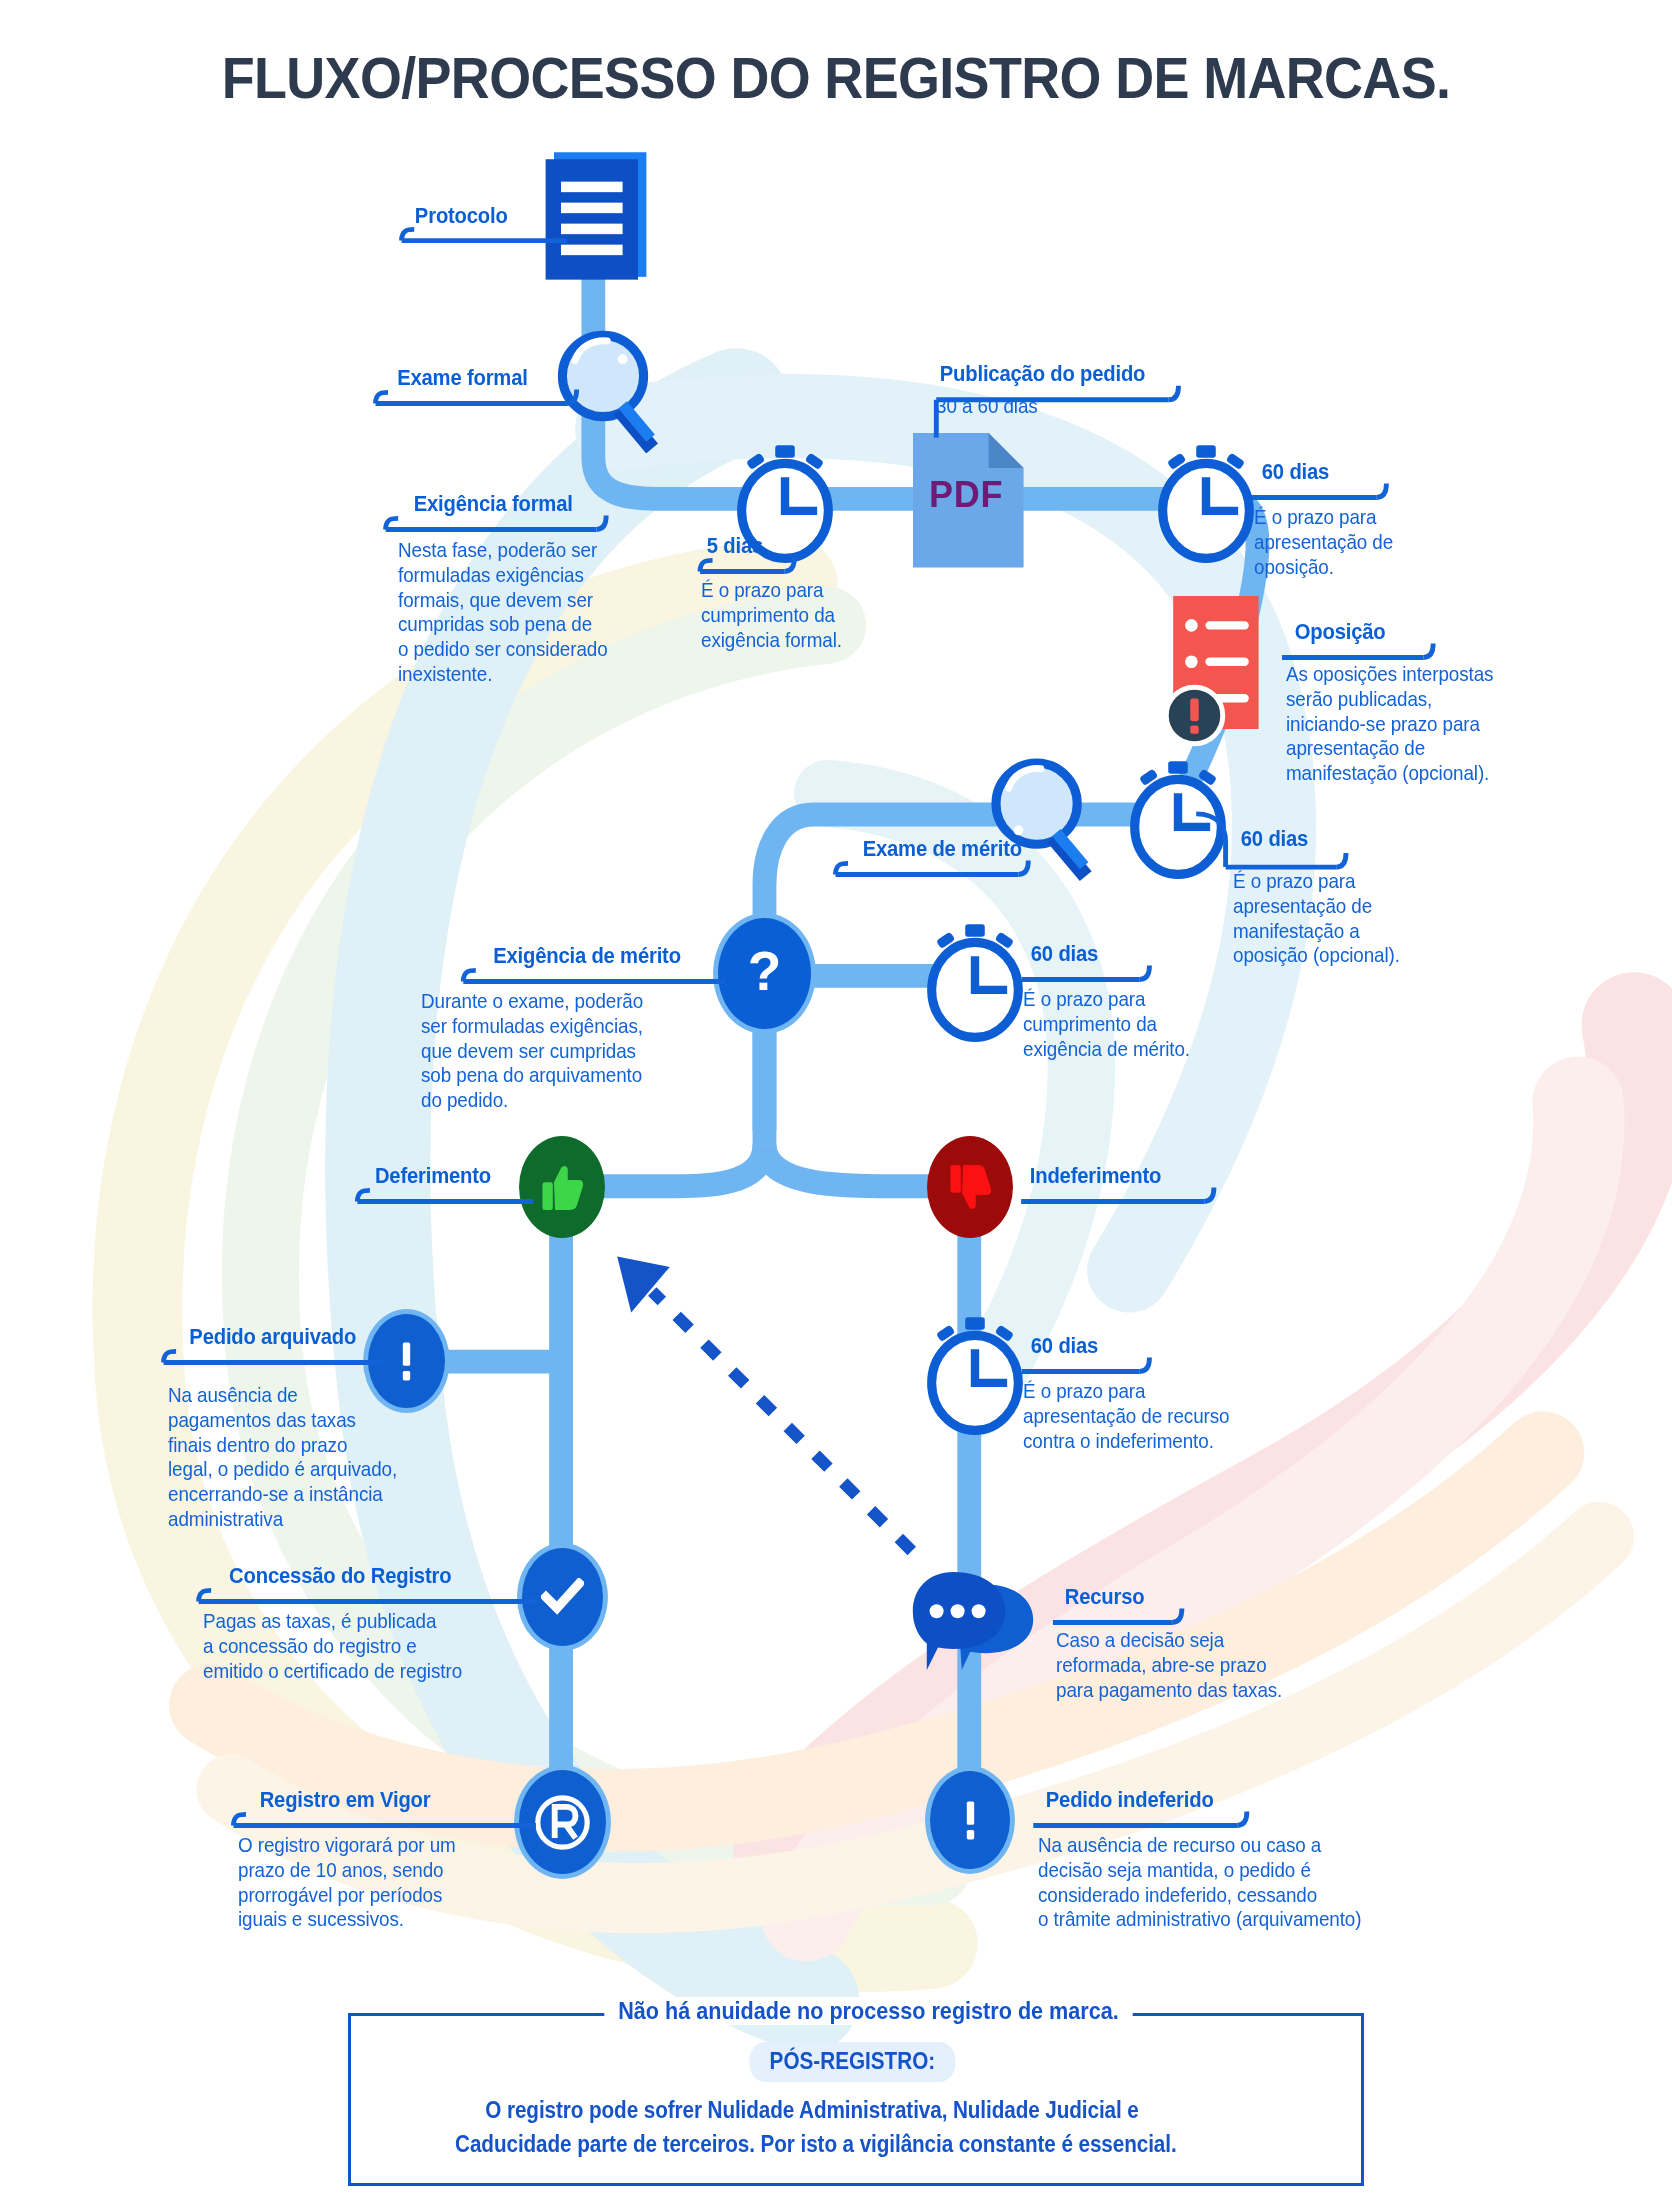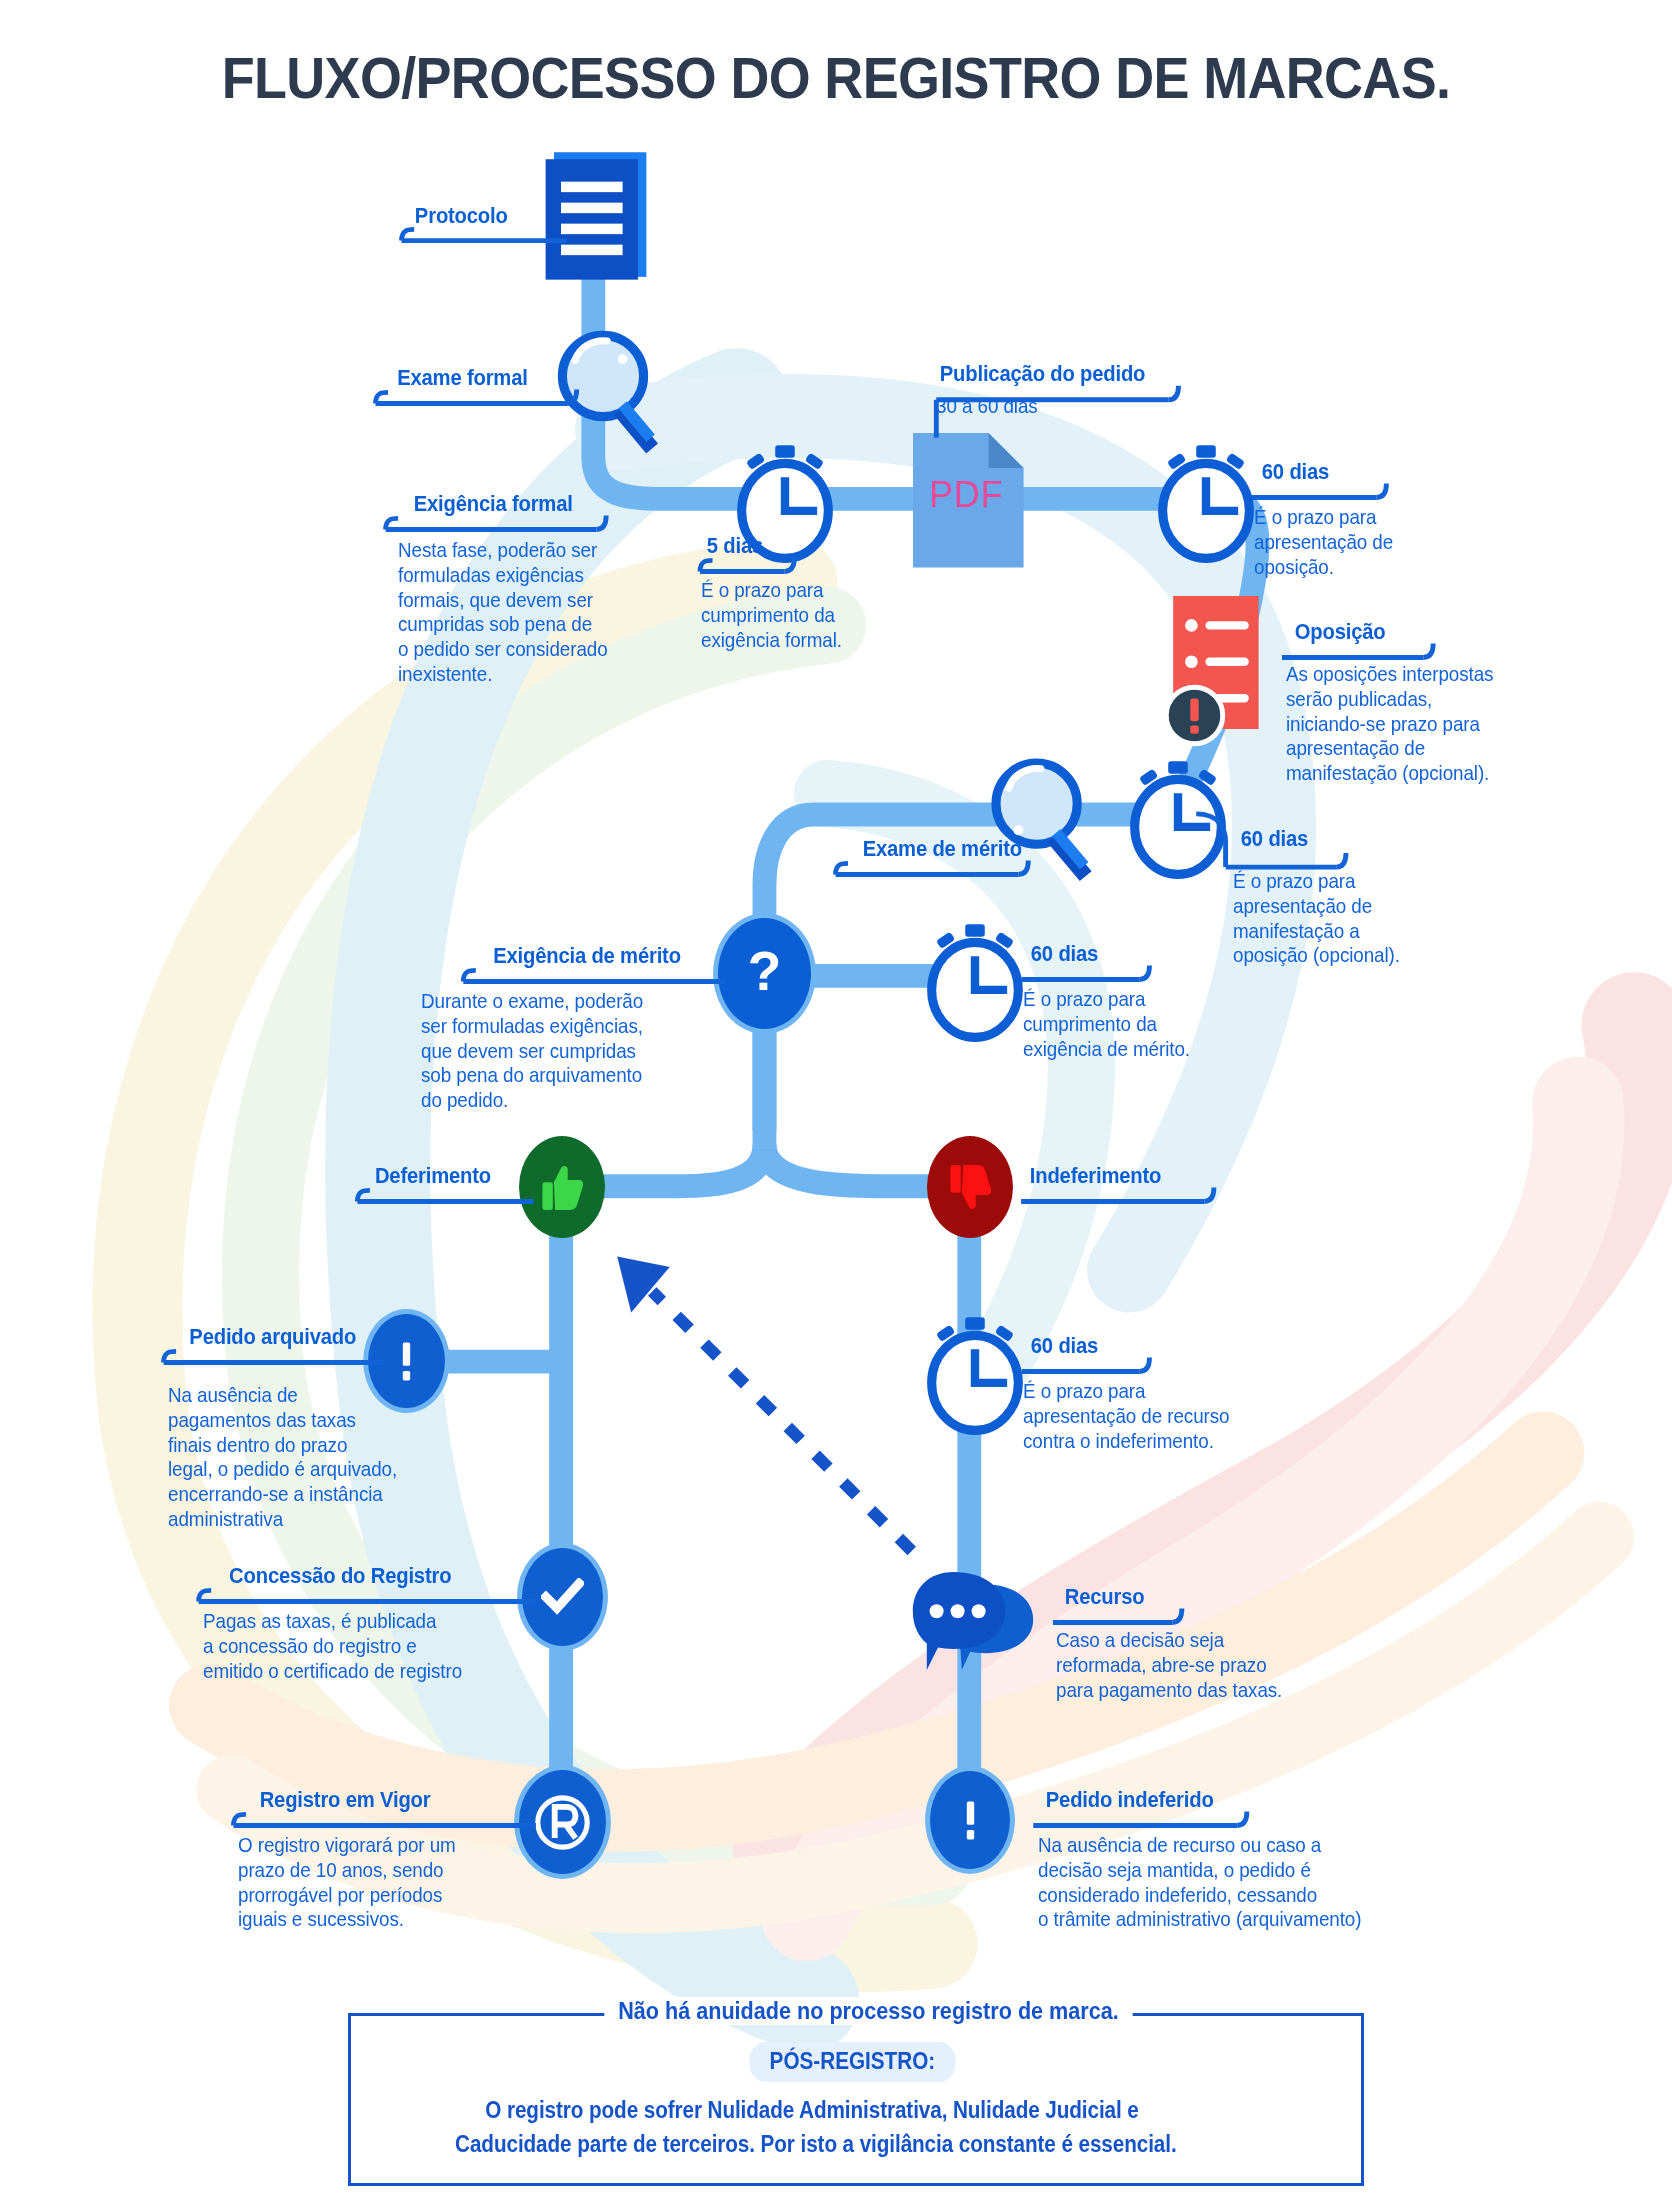--- a/index.html
+++ b/index.html
@@ -81,21 +81,21 @@
   .foot-tag{
     position:absolute;z-index:6;color:#1553c8;font-weight:bold;font-size:23px;
     background:#e4f0fc;border-radius:18px;padding:5.6px 22.4px 7px 22.4px;white-space:nowrap;
     transform:scaleX(0.9);
   }
   .foot-line{
     position:absolute;z-index:6;color:#1553c8;font-weight:bold;font-size:23px;
     white-space:nowrap;transform:scaleX(0.9);letter-spacing:-0.1px;
   }
   .pdf-text{
-    position:absolute;z-index:5;color:#ec4899;font-weight:normal;font-size:36px;
+    position:absolute;z-index:5;color:#701a75;font-weight:bold;font-size:36px;
     letter-spacing:0.7px;
   }
 </style>
 </head>
 <body>
 
 <div id="root">
 
   <svg class="bg-layer" viewBox="0 0 2384 3144">
 

